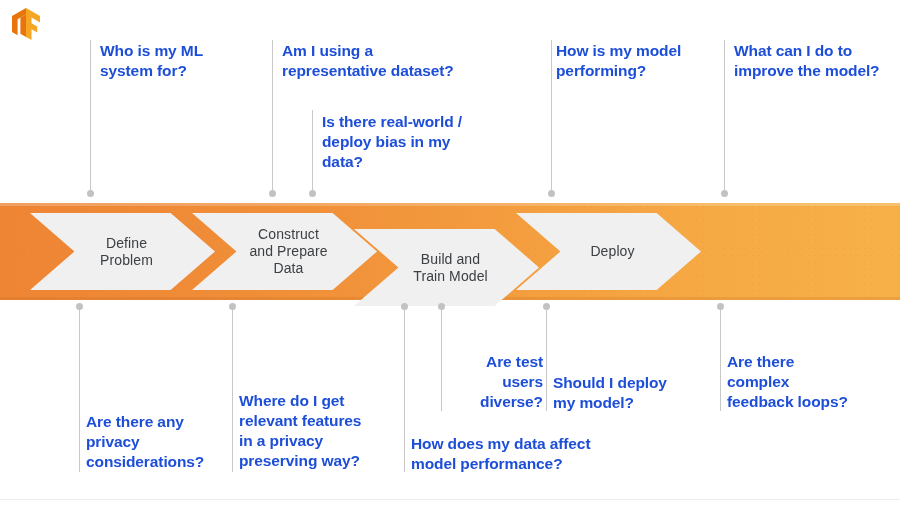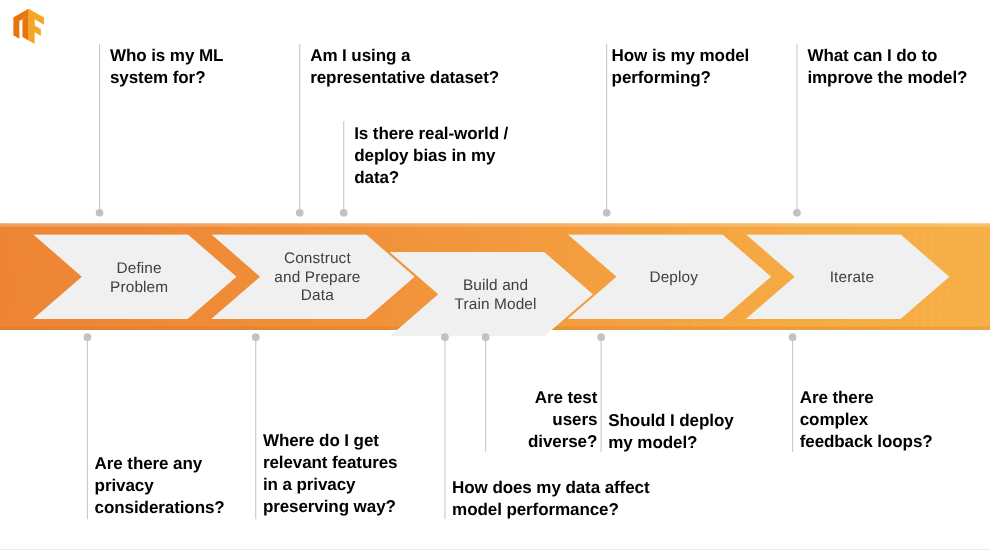--- a/index.html
+++ b/index.html
@@ -37,21 +37,21 @@
     position: absolute;
     width: 7px;
     height: 7px;
     border-radius: 50%;
     background: #c2c2c2;
   }
 
   
   .callout {
     position: absolute;
-    color: #000000;
+    color: #1d4ed8;
     font-size: 15.5px;
     font-weight: bold;
     line-height: 20px;
     letter-spacing: -0.1px;
     white-space: pre-line;
   }
 
   
   #band {
     position: absolute;
@@ -179,24 +179,20 @@
               clip-path: polygon(0% 0%, 76% 0%, 100% 50%, 76% 100%, 0% 100%, 24% 50%); margin-top: 16px;">
     <div class="stage-label">Build and
 Train Model</div>
   </div>
 
   <div class="stage" style="left:516px; width:185px;
               clip-path: polygon(0% 0%, 76% 0%, 100% 50%, 76% 100%, 0% 100%, 24% 50%);">
     <div class="stage-label">Deploy</div>
   </div>
 
-  <div class="stage" style="left:678px; width:185px;
-              clip-path: polygon(0% 0%, 76% 0%, 100% 50%, 76% 100%, 0% 100%, 24% 50%);">
-    <div class="stage-label">Iterate</div>
-  </div>
 
   <div>
 
     <div class="leader" style="left:79px; top:307px; height:165px;"></div>
     <div class="leader-dot" style="left:76px; top:303px;"></div>
     <div class="callout" style="left:86px; top:412px; width:150px;">Are there any
 privacy
 considerations?</div>
 
     <div class="leader" style="left:232px; top:307px; height:165px;"></div>

